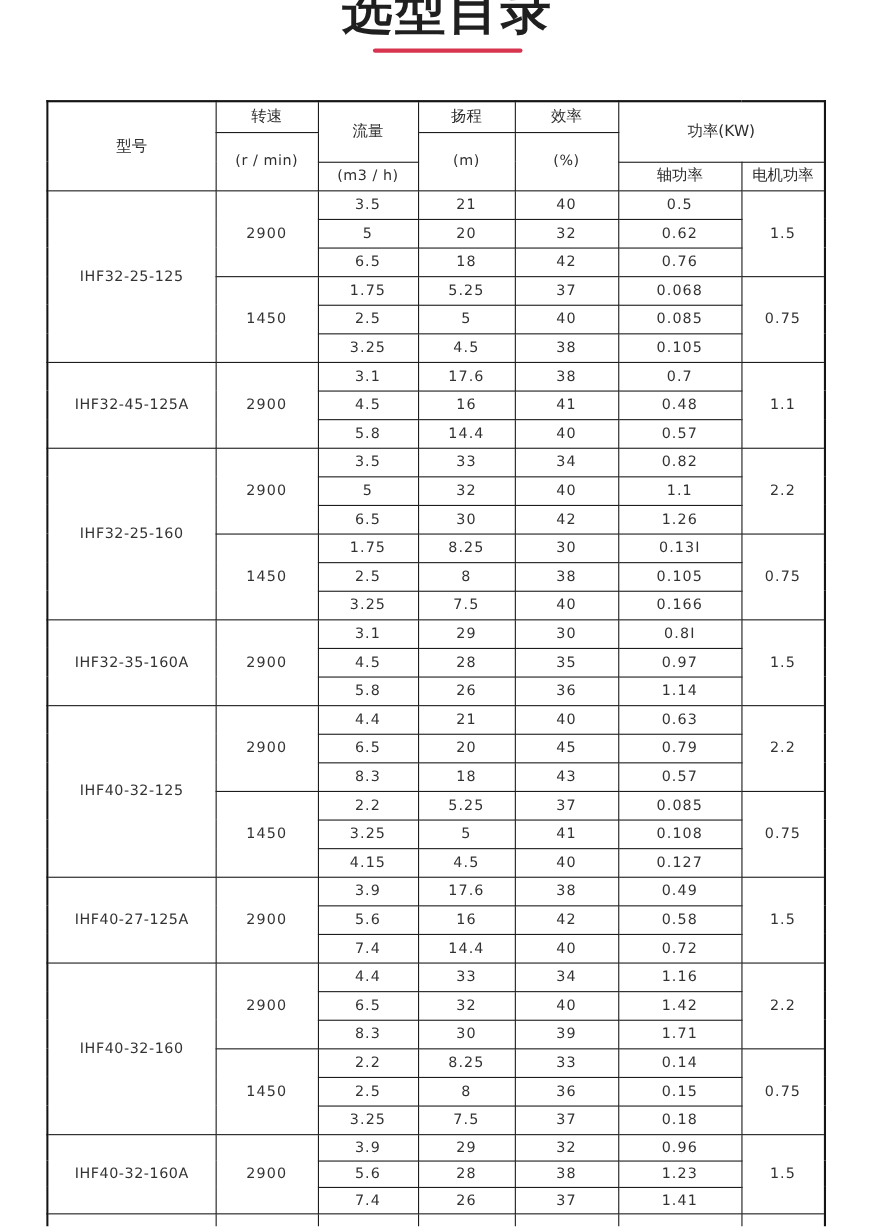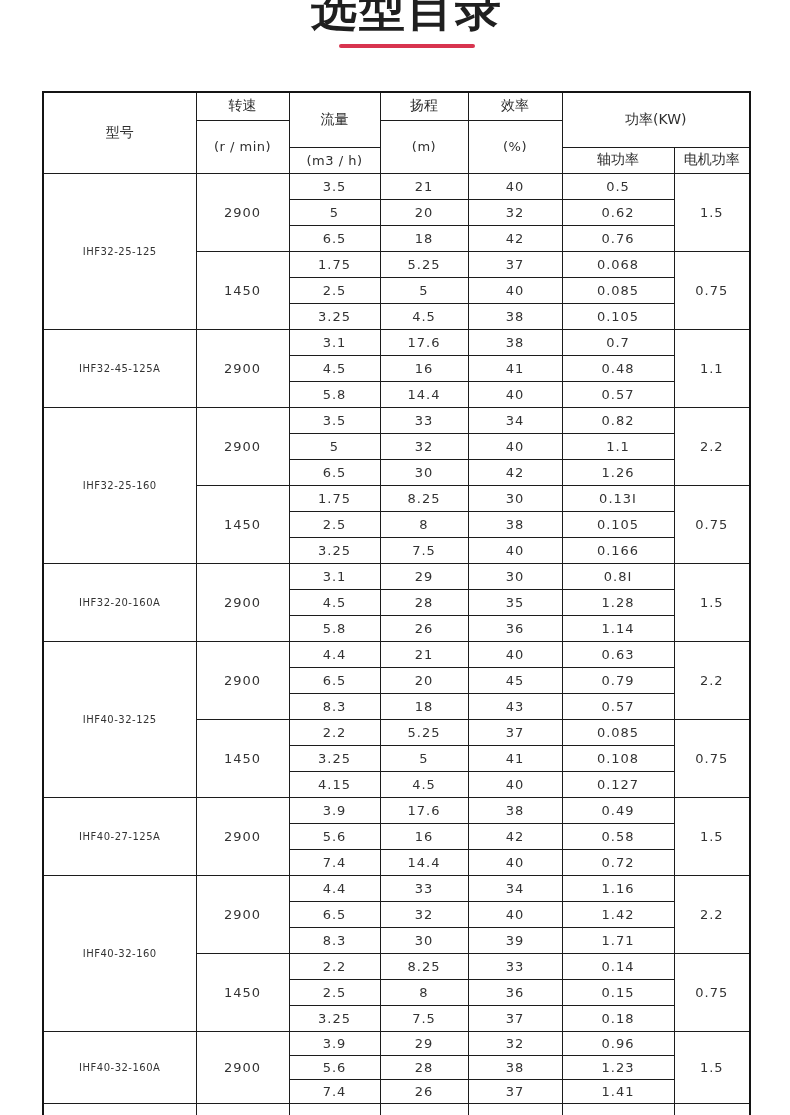--- a/index.html
+++ b/index.html
@@ -65,21 +65,21 @@
   thead tr:nth-child(3) { height: 26px; }
   th.unit { font-size: 13px; letter-spacing: 0.5px; margin-left: 47px; }
   tbody td {
     font-size: 13px;
     letter-spacing: 1px;
     color: #333333;
   }
   tbody tr { height: 26px; }
   tbody tr.short { height: 24px; }
   tbody tr.partial { height: 30px; }
-  td.model-cell { font-size: 10px; letter-spacing: 0.5px; }
+  td.model-cell { font-size: 13px; letter-spacing: 0.5px; }
 </style>
 </head>
 <body>
 
 <div class="title-block">
   <h1 class="page-title">选型目录</h1>
   <div class="title-underline" style="background: rgb(216, 52, 79);"></div>
 </div>
 
 <div class="table-wrap">
@@ -211,33 +211,33 @@
           <td>38</td>
           <td>0.105</td>
         </tr>
         <tr>
           <td>3.25</td>
           <td>7.5</td>
           <td>40</td>
           <td>0.166</td>
         </tr>
         <tr>
-          <td rowspan="3" class="model-cell">IHF32-20-160A</td>
+          <td rowspan="3" class="model-cell">IHF32-35-160A</td>
           <td rowspan="3">2900</td>
           <td>3.1</td>
           <td>29</td>
           <td>30</td>
           <td>0.8I</td>
           <td rowspan="3">1.5</td>
         </tr>
         <tr>
           <td>4.5</td>
           <td>28</td>
           <td>35</td>
-          <td>1.28</td>
+          <td>0.97</td>
         </tr>
         <tr>
           <td>5.8</td>
           <td>26</td>
           <td>36</td>
           <td>1.14</td>
         </tr>
         <tr>
           <td rowspan="6" class="model-cell">IHF40-32-125</td>
           <td rowspan="3">2900</td>

